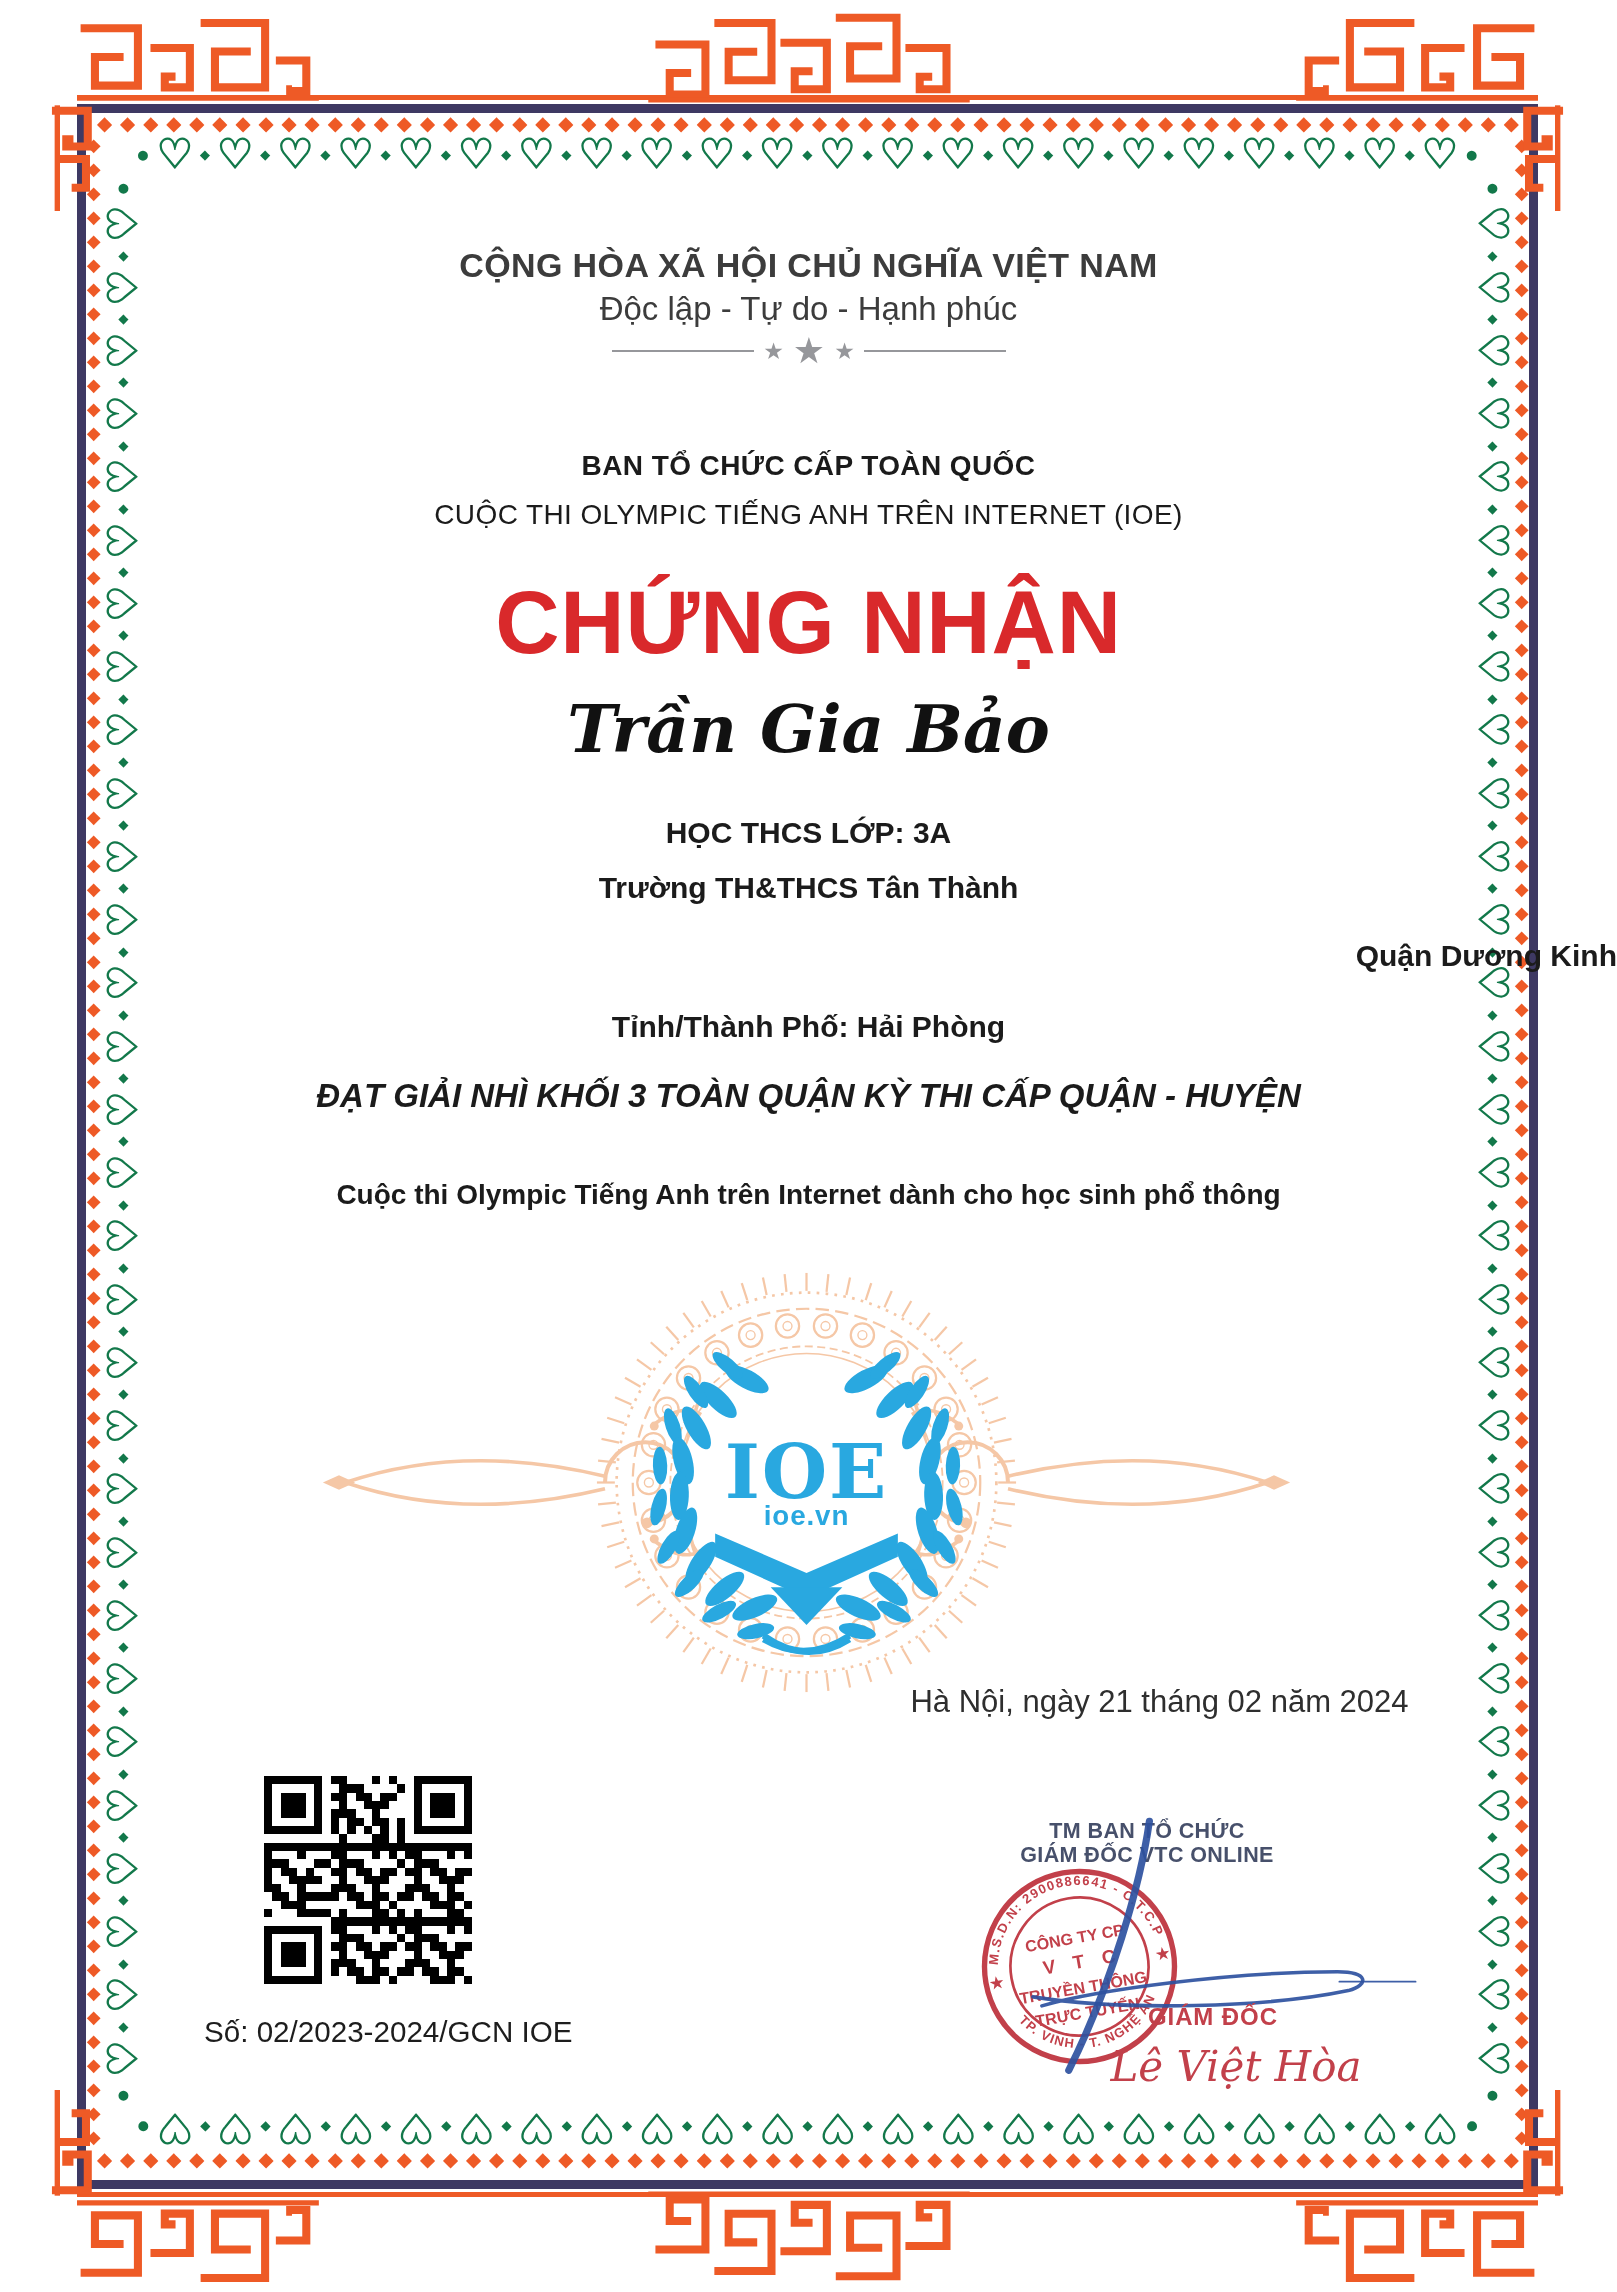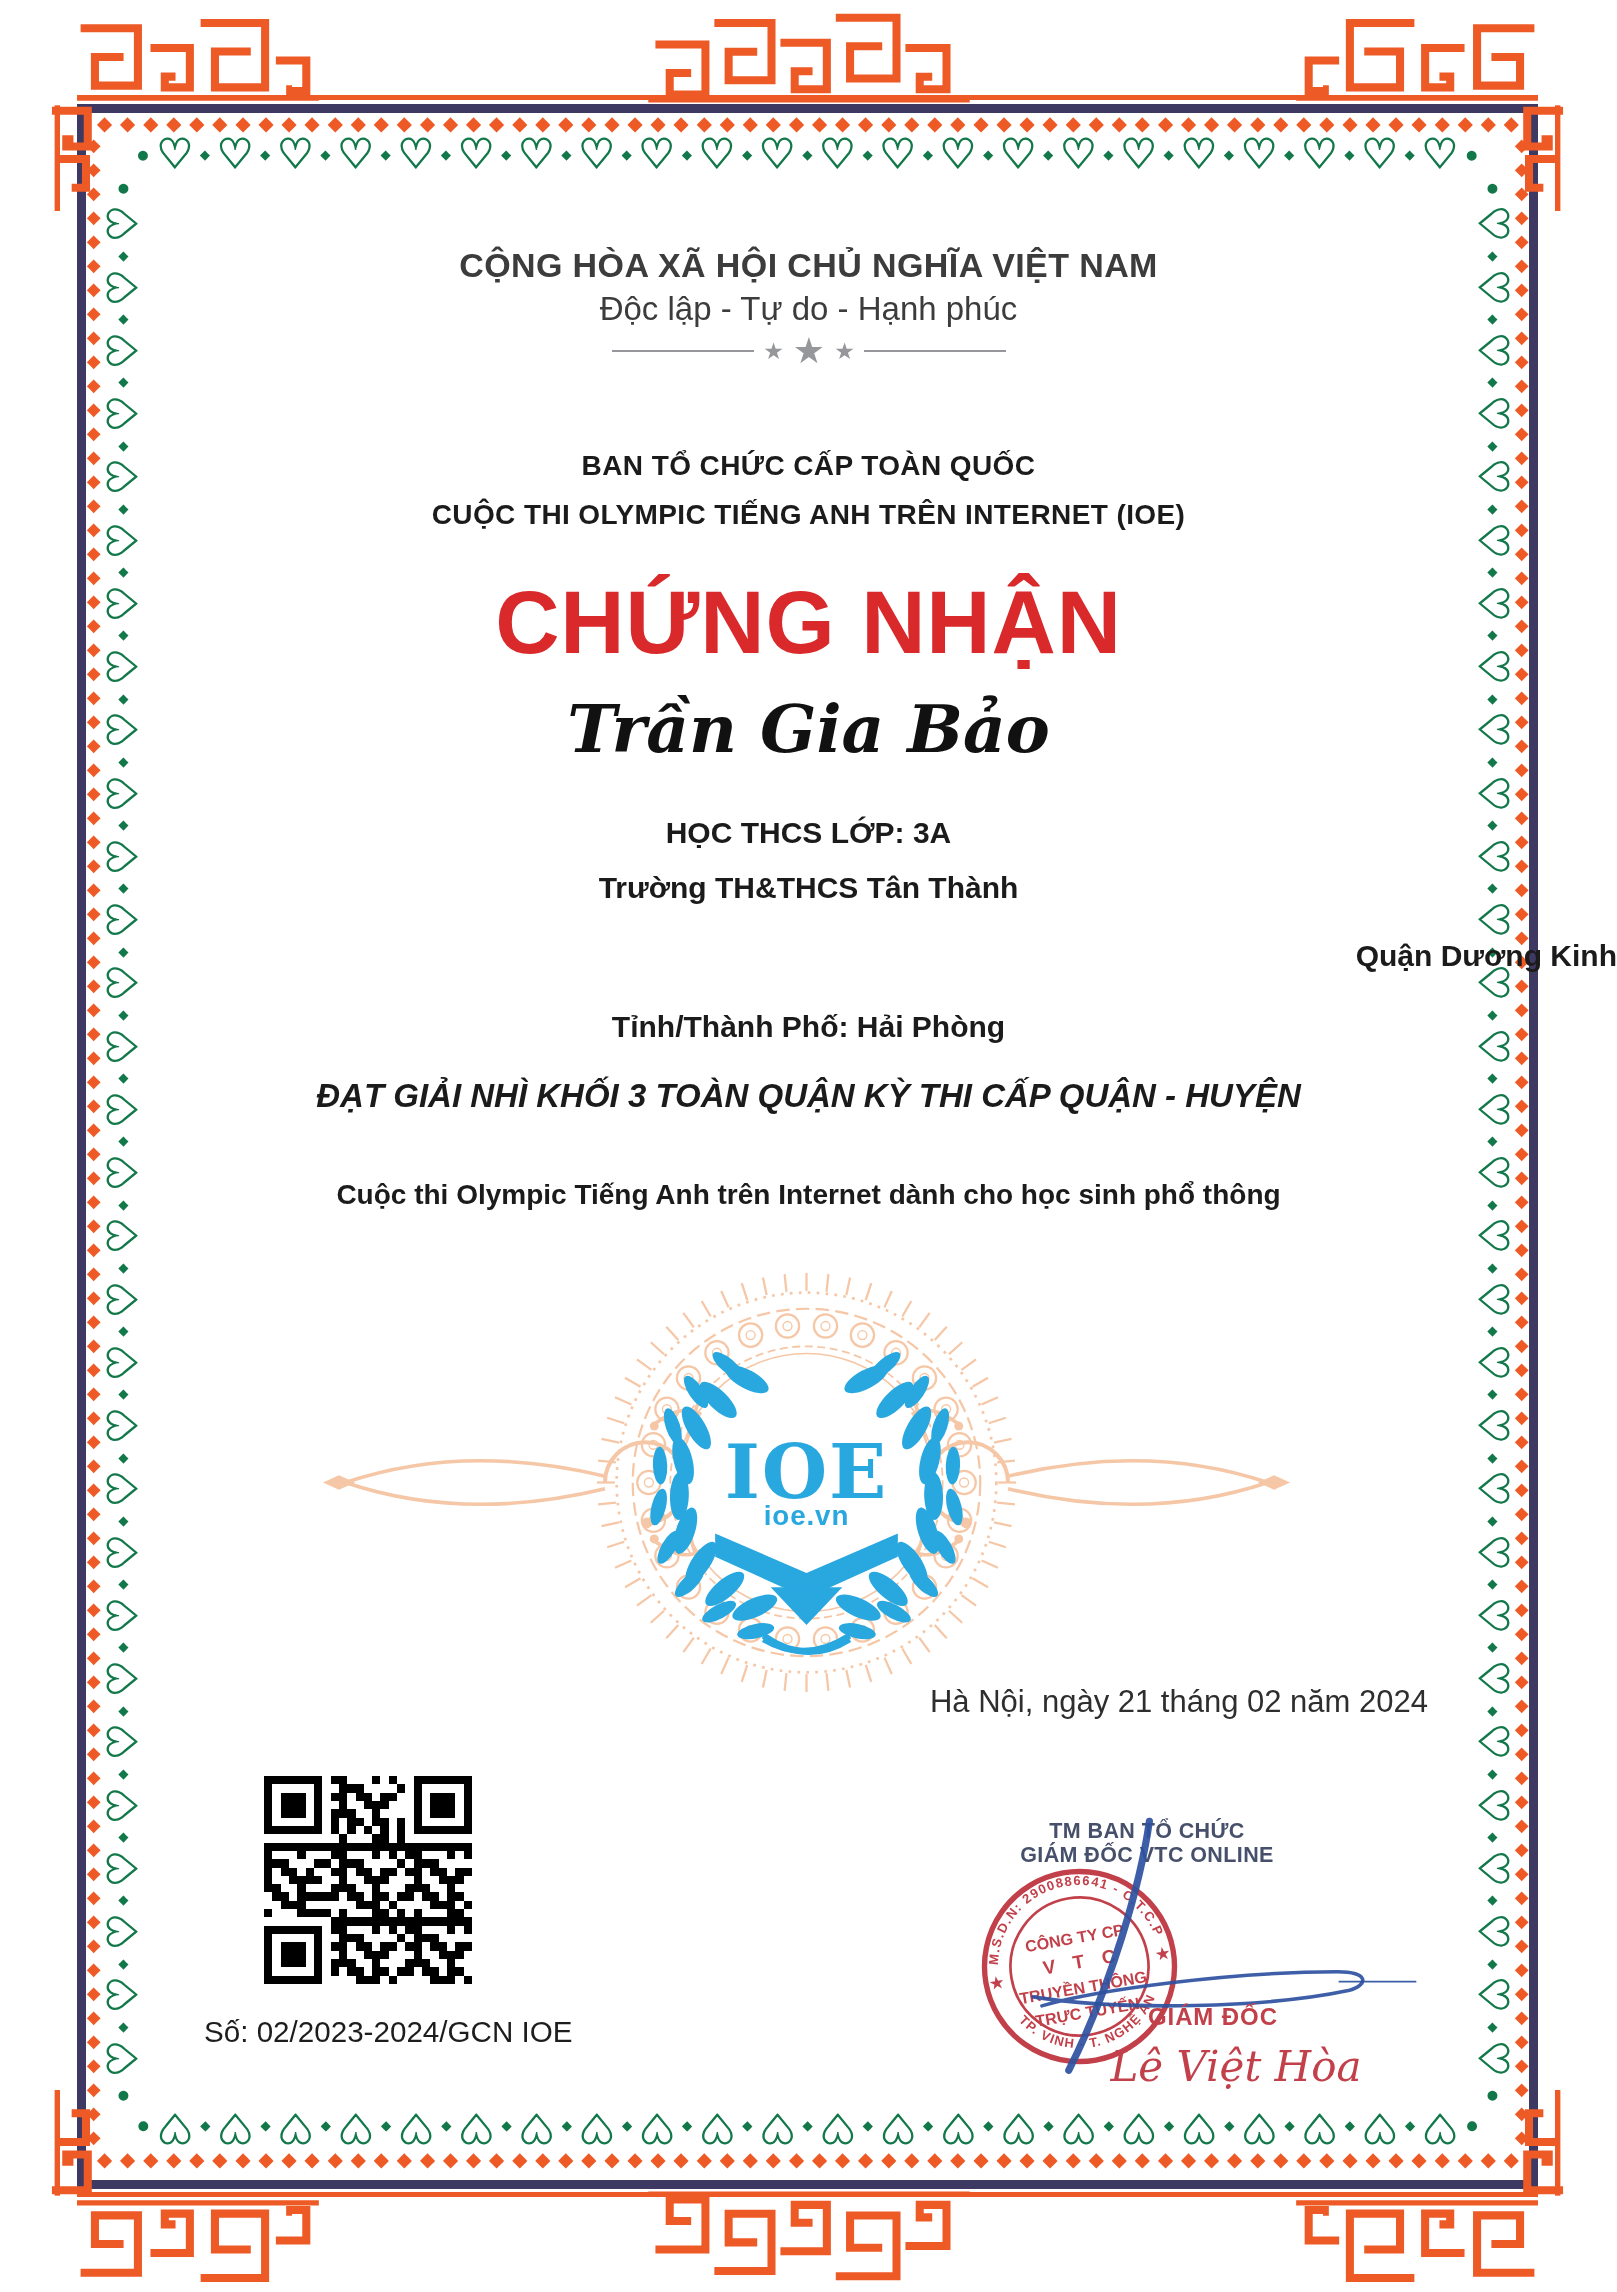--- a/index.html
+++ b/index.html
@@ -46,29 +46,29 @@
   .cluster-bottom{left:648px;top:2187px;transform:scaleY(-1);}
 
   
   .nat1{top:246px;font-size:34px;font-weight:700;color:var(--header-gray);letter-spacing:0.4px;}
   .nat2{top:290px;font-size:33px;color:var(--header-gray);}
   .divider{top:333px;left:612px;width:394px;display:flex;align-items:center;justify-content:center;gap:9px;color:var(--star-gray);}
   .divider .bar{height:2.7px;background:var(--star-gray);flex:1;}
   .divider .st{font-size:23px;line-height:1;}
   .divider .st.big{font-size:36px;}
   .org1{top:450px;font-size:28px;font-weight:700;color:var(--ink);letter-spacing:0.4px;}
-  .org2{top:499px;font-size:28px;font-weight:700;color:var(--ink);letter-spacing:0.4px;}
+  .org2{top:499px;font-size:28px;font-weight:400;color:var(--ink);letter-spacing:0.4px;}
   .title{top:571px;font-size:89px;font-weight:700;color:var(--title-red);letter-spacing:0.9px;}
   .name{top:690px;font-size:66px;font-weight:700;font-style:italic;font-family:"DejaVu Serif",serif;color:#111;}
   .d1{top:816px;} .d2{top:871px;} .d3{top:939px;text-align:right;} .d4{top:1010px;}
   .detail{font-size:30px;font-weight:700;color:var(--ink);}
   .award{top:1077px;font-size:33px;font-weight:700;color:var(--ink);font-style:italic;}
   .comp1{top:1179px;font-size:28px;font-weight:700;color:var(--ink);}
   .comp2{top:1229px;font-size:28px;font-weight:700;color:var(--ink);}
-  .date-line{top:1684px;left:891px;width:537px;text-align:right;font-size:31px;color:#2e2e2e;}
+  .date-line{top:1684px;left:891px;width:537px;text-align:center;font-size:31px;color:#2e2e2e;}
   .serial{top:2015px;left:204px;font-size:29.6px;color:#1d1d1d;}
 
   .sig1{top:1819px;left:999px;width:296px;text-align:center;font-size:21.5px;font-weight:700;color:var(--sig-navy);letter-spacing:0.4px;}
   .sig2{top:1843px;left:999px;width:296px;text-align:center;font-size:21.5px;font-weight:700;color:var(--sig-navy);letter-spacing:0.4px;}
   .gd{top:2003px;left:1148px;width:170px;text-align:left;font-size:24px;font-weight:700;color:var(--stamp-red);letter-spacing:0.9px;}
   .signer{top:2042px;left:1106px;width:260px;text-align:center;font-size:42px;font-weight:400;font-style:italic;font-family:"DejaVu Serif",serif;color:var(--stamp-red);}
 
   .med-svg{left:296px;top:1263px;}
   .med-svg .peach{stroke:var(--peach);fill:none;}
   .med-svg .peachf{fill:var(--peach);stroke:none;}

